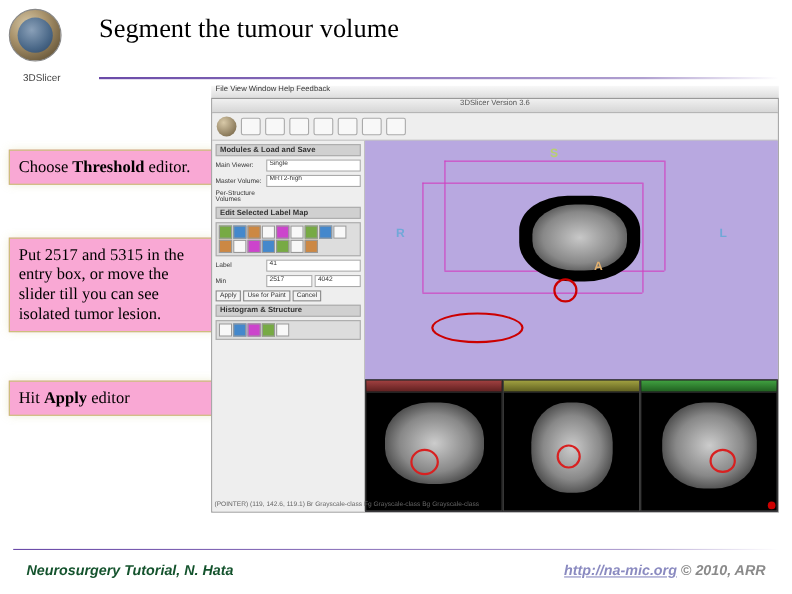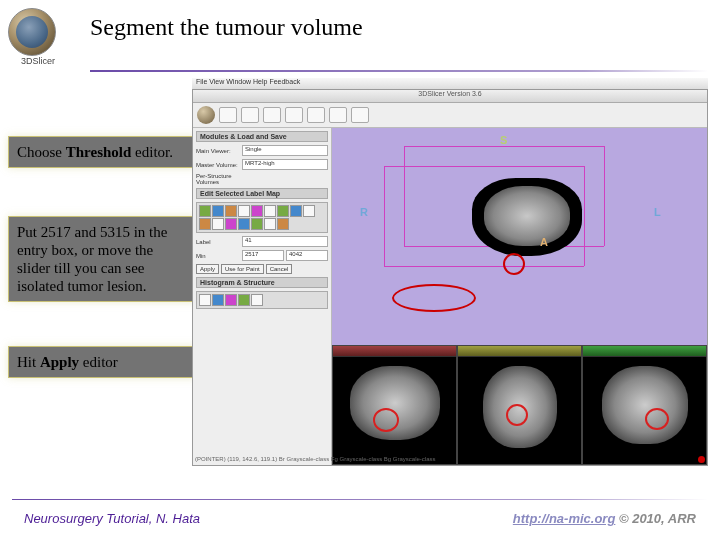--- a/index.html
+++ b/index.html
@@ -1,23 +1,23 @@
 <!DOCTYPE html>
 <html><head>
 <meta charset="utf-8">
 <style>
 html,body{margin:0;padding:0;width:720px;height:540px;font-family:Georgia,'Times New Roman',serif;background:#fff;color:#000;overflow:hidden}
 .slide{position:relative;width:720px;height:540px}
 .logo{position:absolute;top:8px;left:8px;width:60px;height:60px}
 .logo-sphere{width:46px;height:46px;border-radius:50%;background:radial-gradient(circle at 35% 30%,#d8c9a8 0%,#a8926b 40%,#6b5a3c 80%);border:1px solid #888;position:relative;overflow:hidden}
 .logo-sphere::before{content:'';position:absolute;top:7px;left:7px;width:32px;height:32px;border-radius:50%;background:radial-gradient(circle at 40% 35%,#8aa0b8 0%,#4a6888 60%,#2a4260 100%)}
-.logo-text{font-size:9px;color:#444;text-align:center;margin-top:0;font-family:Arial,sans-serif}
+.logo-text{font-size:9px;color:#444;text-align:center;margin-top:10px;font-family:Arial,sans-serif}
 .title{position:absolute;top:14px;left:90px;font-size:24px}
 .title-rule{position:absolute;top:70px;left:90px;right:12px;height:2px;background:linear-gradient(to right,#6a4aa8,#b0a0d0 80%,#fff)}
-.instr{position:absolute;left:8px;width:172px;background:#737373;border:1px solid #c8c074;padding:6px 8px;font-size:15px;line-height:1.2;box-shadow:0 0 8px rgba(200,200,120,.35)}
+.instr{position:absolute;left:8px;width:172px;background:#f9a8d4;border:1px solid #c8c074;padding:6px 8px;font-size:15px;line-height:1.2;box-shadow:0 0 8px rgba(200,200,120,.35)}
 .instr1{top:136px}
 .instr2{top:216px}
 .instr3{top:346px}
 .screenwrap{position:absolute;top:78px;left:192px;right:12px;height:388px}
 .mac-menubar{height:11px;background:linear-gradient(#f8f8f8,#ddd);border-bottom:1px solid #aaa;font-size:7px;color:#333;padding-left:4px;font-family:Arial}
 .appwin{position:absolute;top:11px;left:0;right:0;bottom:0;border:1px solid #999;background:#e6e6e6}
 .app-titlebar{height:12px;background:linear-gradient(#f0f0f0,#d6d6d6);border-bottom:1px solid #aaa;font-size:7px;text-align:center;color:#555;font-family:Arial}
 .app-toolbar{height:24px;background:#eee;border-bottom:1px solid #bbb;display:flex;align-items:center;gap:4px;padding:0 4px}
 .tb-sphere{width:18px;height:18px;border-radius:50%;background:radial-gradient(circle at 35% 30%,#d8c9a8,#6b5a3c)}
 .tb-btn{width:16px;height:14px;background:#f8f8f8;border:1px solid #aaa;border-radius:2px}
@@ -65,21 +65,21 @@
 .ortho-top.g{background:linear-gradient(#40a040,#206020)}
 .ortho-img{position:absolute;top:20px;left:50%;transform:translateX(-50%);border-radius:44%}
 .oimg-ax{width:90px;height:74px;background:radial-gradient(ellipse,#ccc 0%,#888 50%,#111 100%)}
 .oimg-sag{width:74px;height:82px;background:radial-gradient(ellipse,#ccc 0%,#888 50%,#111 100%)}
 .oimg-cor{width:86px;height:78px;background:radial-gradient(ellipse,#ccc 0%,#888 50%,#111 100%)}
 .lesion{position:absolute;border:2px solid #d82020;border-radius:50%}
 .les1{width:22px;height:20px;top:62px;left:40px}
 .les2{width:18px;height:18px;top:58px;left:48px}
 .les3{width:20px;height:18px;top:62px;left:62px}
 .foot-rule{position:absolute;left:12px;right:12px;bottom:40px;height:1px;background:linear-gradient(to right,#6a4aa8,#b0a0d0 80%,#fff)}
-.foot-left{position:absolute;left:24px;bottom:14px;font-size:13px;font-style:italic;font-weight:normal;color:#4c1d95;font-family:Arial}
+.foot-left{position:absolute;left:24px;bottom:14px;font-size:13px;font-style:italic;font-weight:bold;color:#14532d;font-family:Arial}
 .foot-right{position:absolute;right:24px;bottom:14px;font-size:13px;font-style:italic;font-weight:bold;color:#8a8a8a;font-family:Liberation Sans, sans-serif}
 .foot-right a{color:#8a8ac0;text-decoration:underline}
 .status-line{position:absolute;bottom:2px;left:2px;right:2px;font-size:6px;color:#666;font-family:Arial;display:flex;justify-content:space-between}
 .status-dot{width:7px;height:7px;border-radius:50%;background:#c00;display:inline-block}
 </style>
 </head>
 <body>
 
 <div class="slide">
   <div class="logo">

